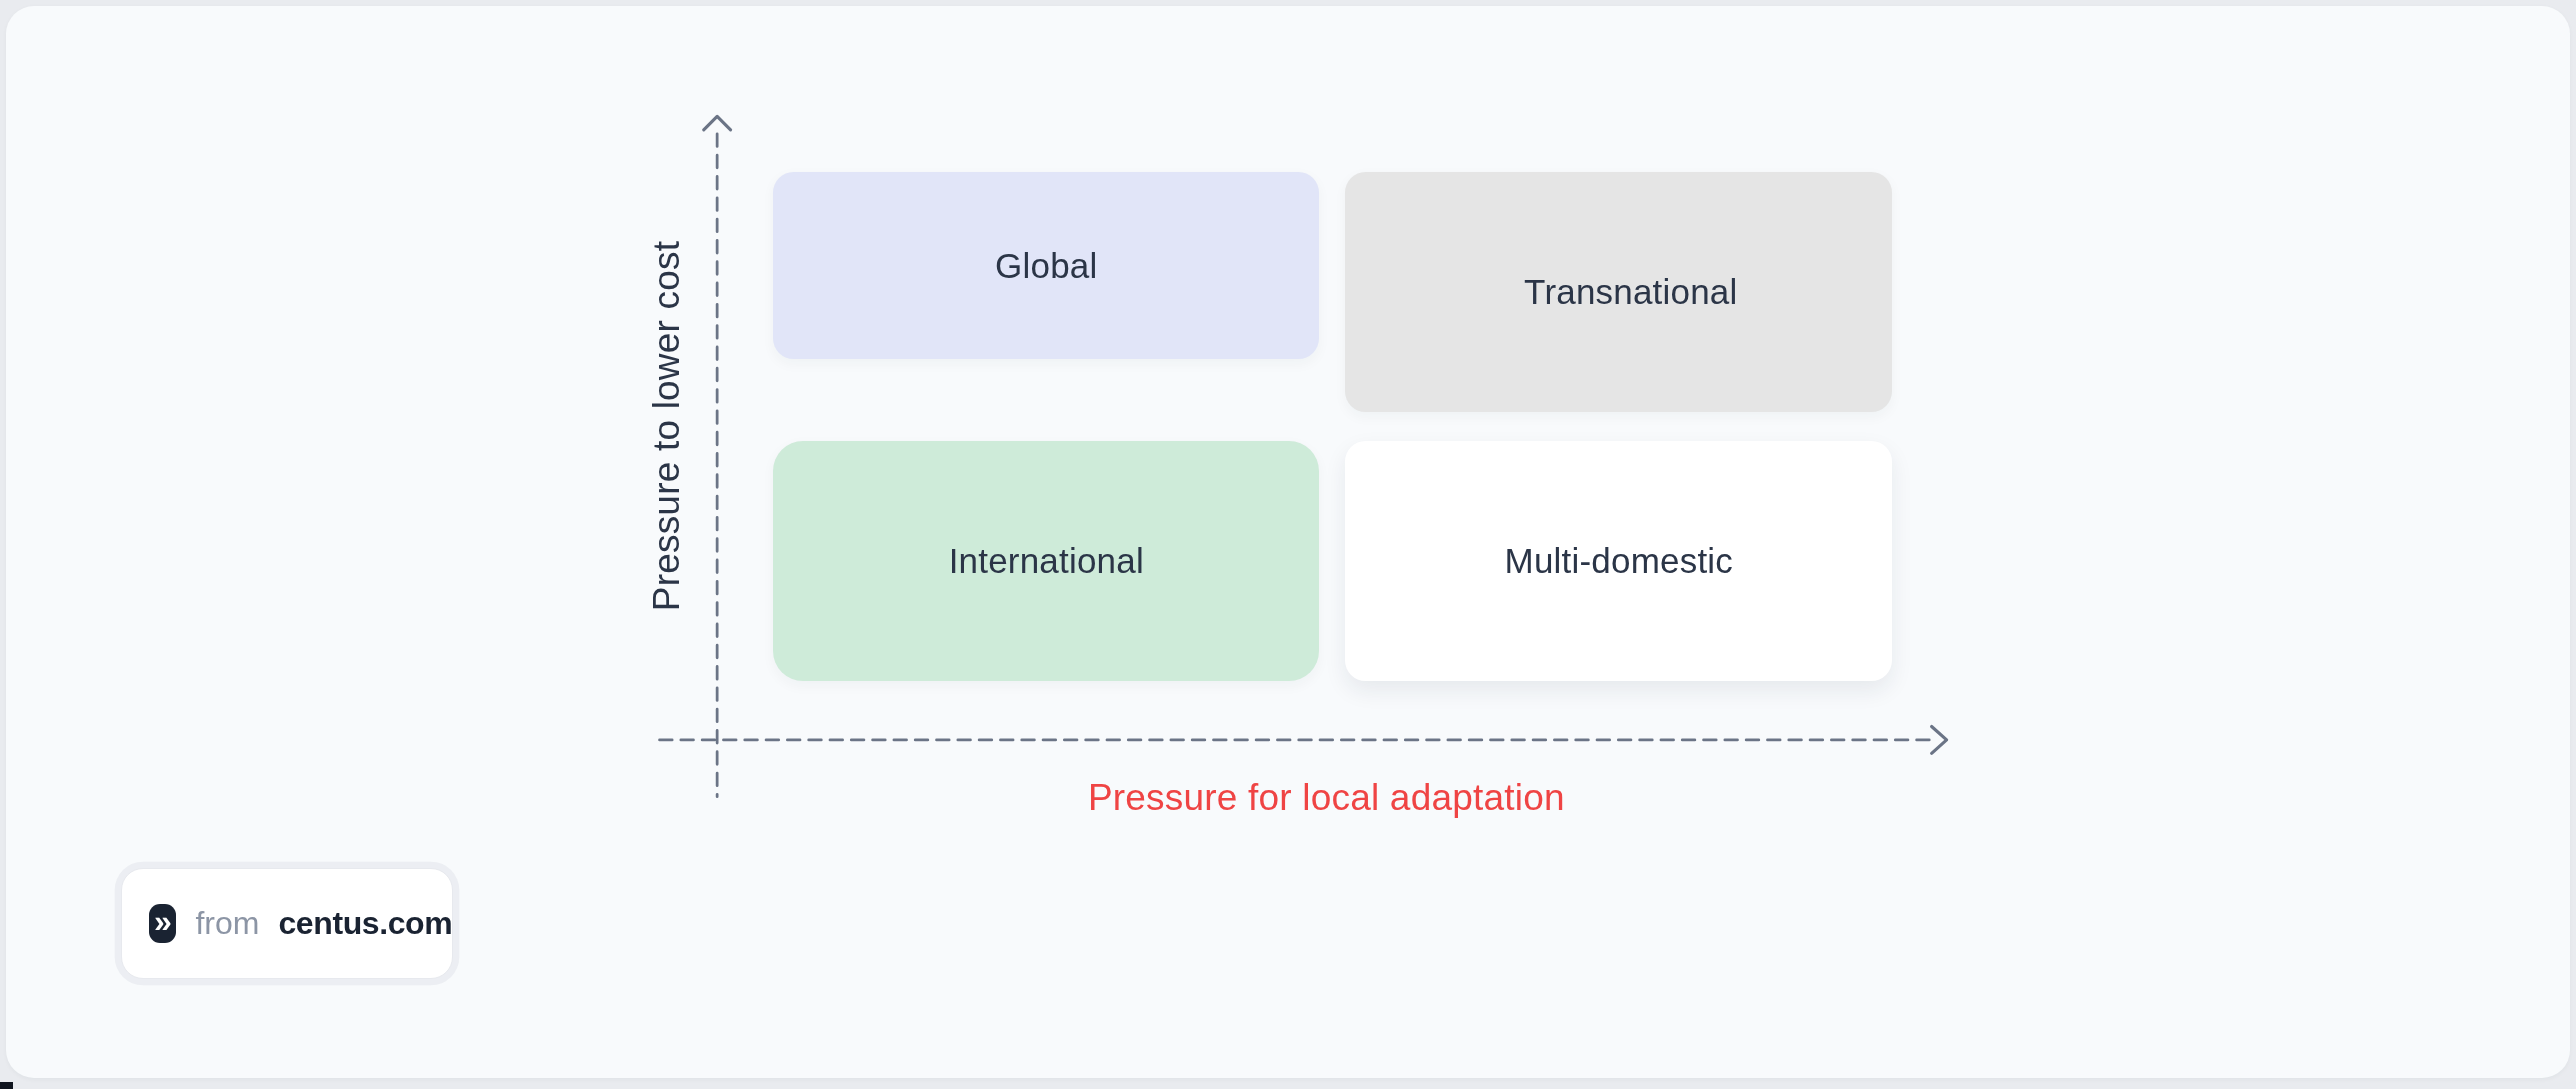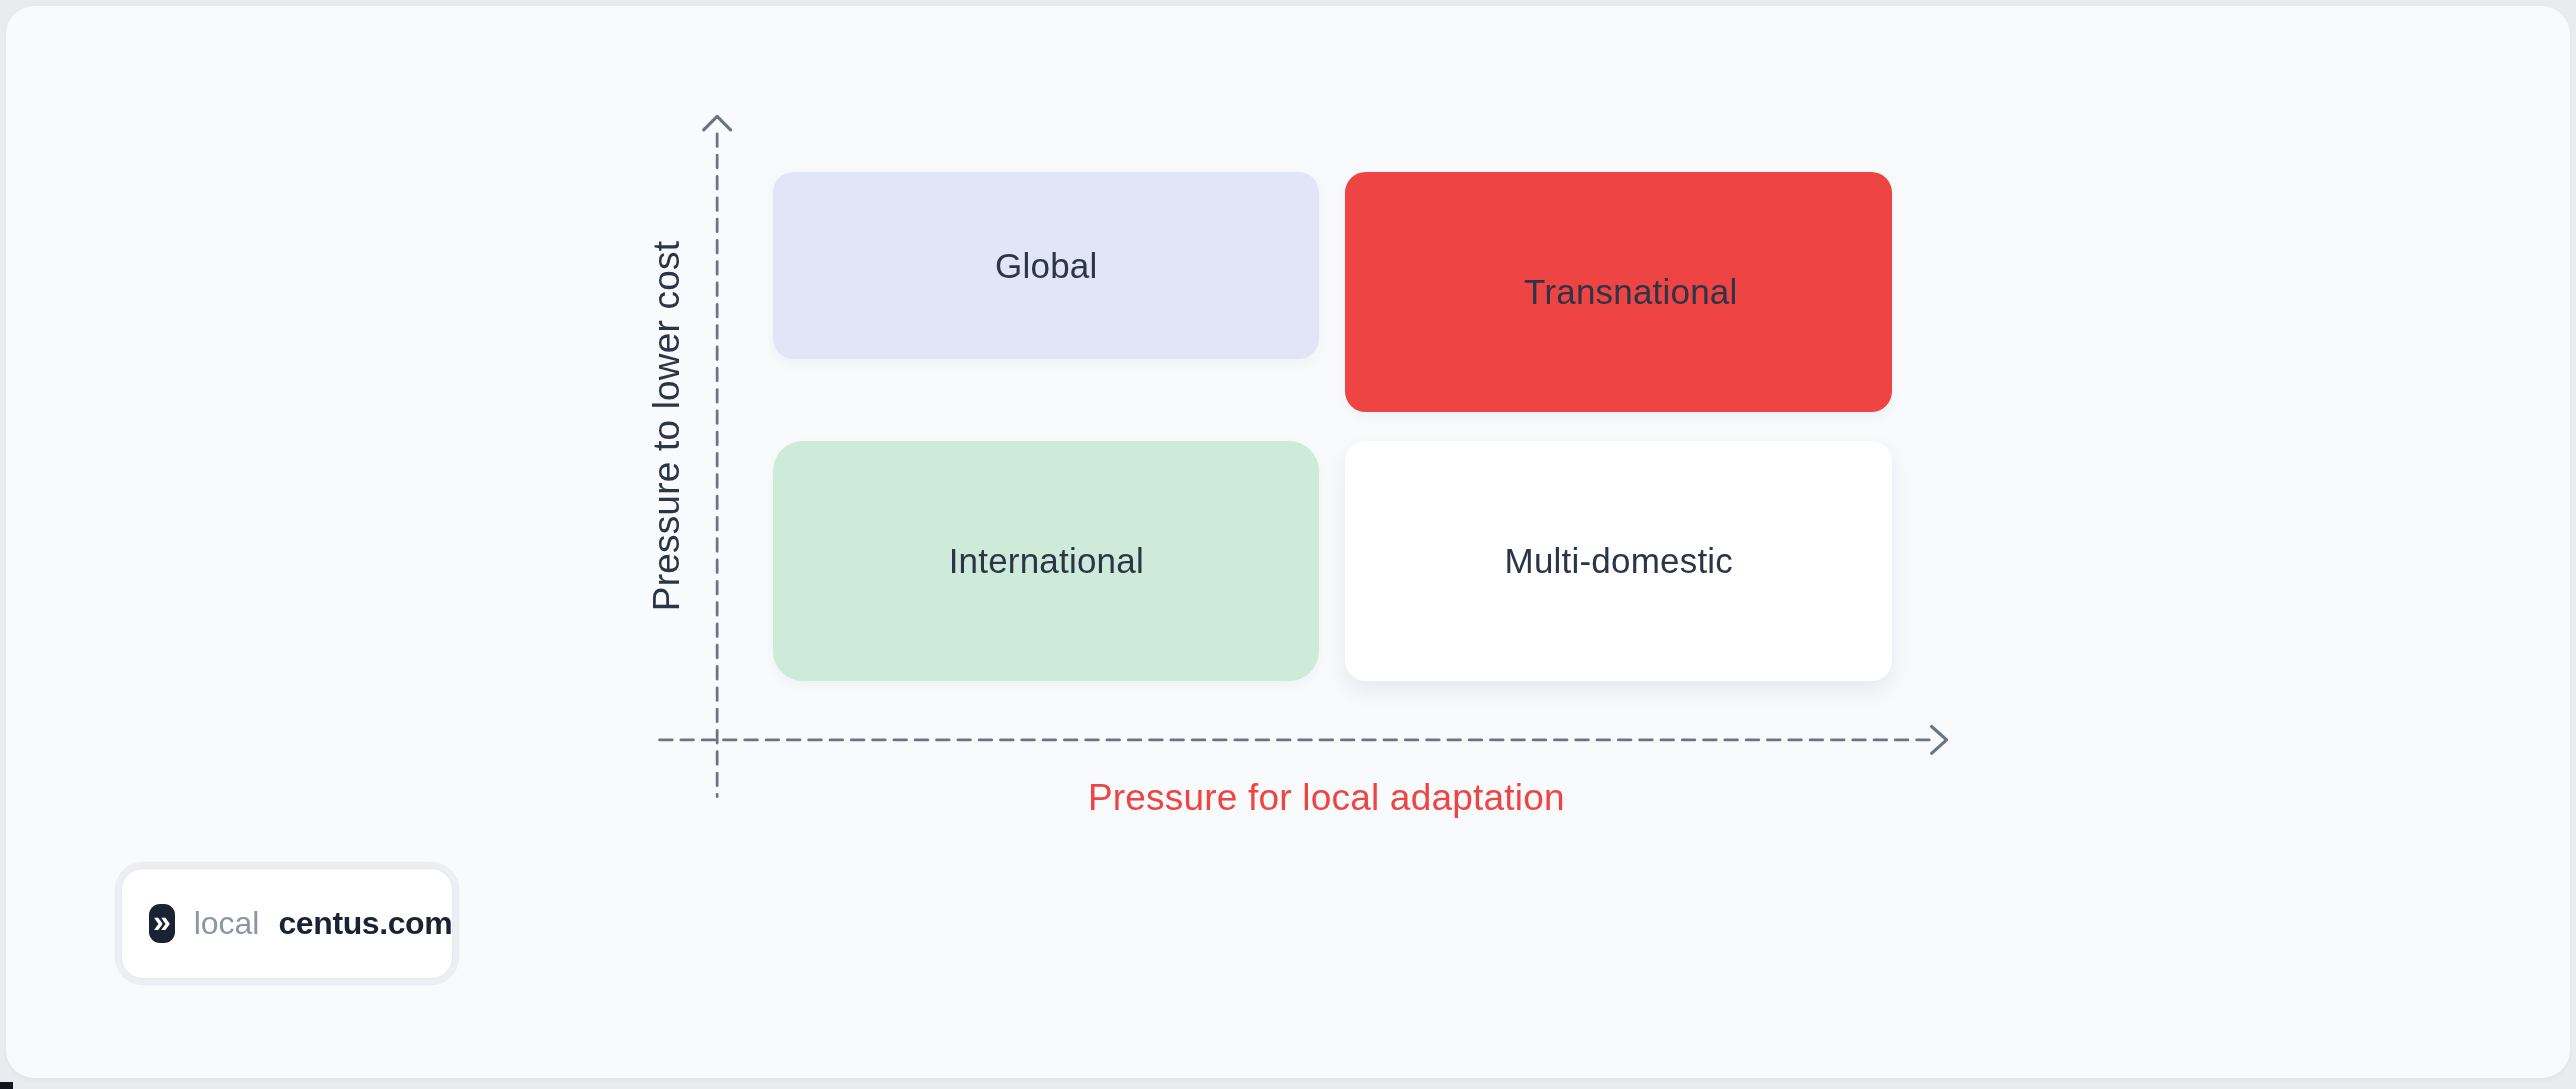--- a/index.html
+++ b/index.html
@@ -118,38 +118,38 @@
 
     <line x1="828" y1="930" x2="2444" y2="930" stroke="#6b7486" stroke-width="3.5" stroke-dasharray="16 11" stroke-linecap="round"></line>
 
     <polyline points="2440,913 2459,930 2440,947" fill="none" stroke="#6b7486" stroke-width="4" stroke-linecap="round" stroke-linejoin="round"></polyline>
   </svg>
 
   <div class="quadrant q-global" style="background-color: rgb(225, 229, 248);">
     <span class="q-label">Global</span>
   </div>
 
-  <div class="quadrant q-transnational" style="background-color: #ef4444; padding-left: 24px;">
+  <div class="quadrant q-transnational" style="background-color: #e5e5e5; padding-left: 24px;">
     <span class="q-label">Transnational</span>
   </div>
 
   <div class="quadrant q-international" style="background-color: rgb(206, 235, 217); border-radius: 30px;">
     <span class="q-label">International</span>
   </div>
 
   <div class="quadrant q-multidomestic" style="background-color: rgb(255, 255, 255);">
     <span class="q-label">Multi-domestic</span>
   </div>
 
   <div class="y-axis-label">Pressure to lower cost</div>
 
   <div class="x-axis-label">Pressure for local adaptation</div>
 
   <div class="attribution">
     <div class="badge-icon">»</div>
-    <span class="from-text">local</span>
+    <span class="from-text">from</span>
     <span class="site-text">centus.com</span>
   </div>
 
 </div>
 
 <div class="bottom-notch"></div>
 
 
 </body></html>

